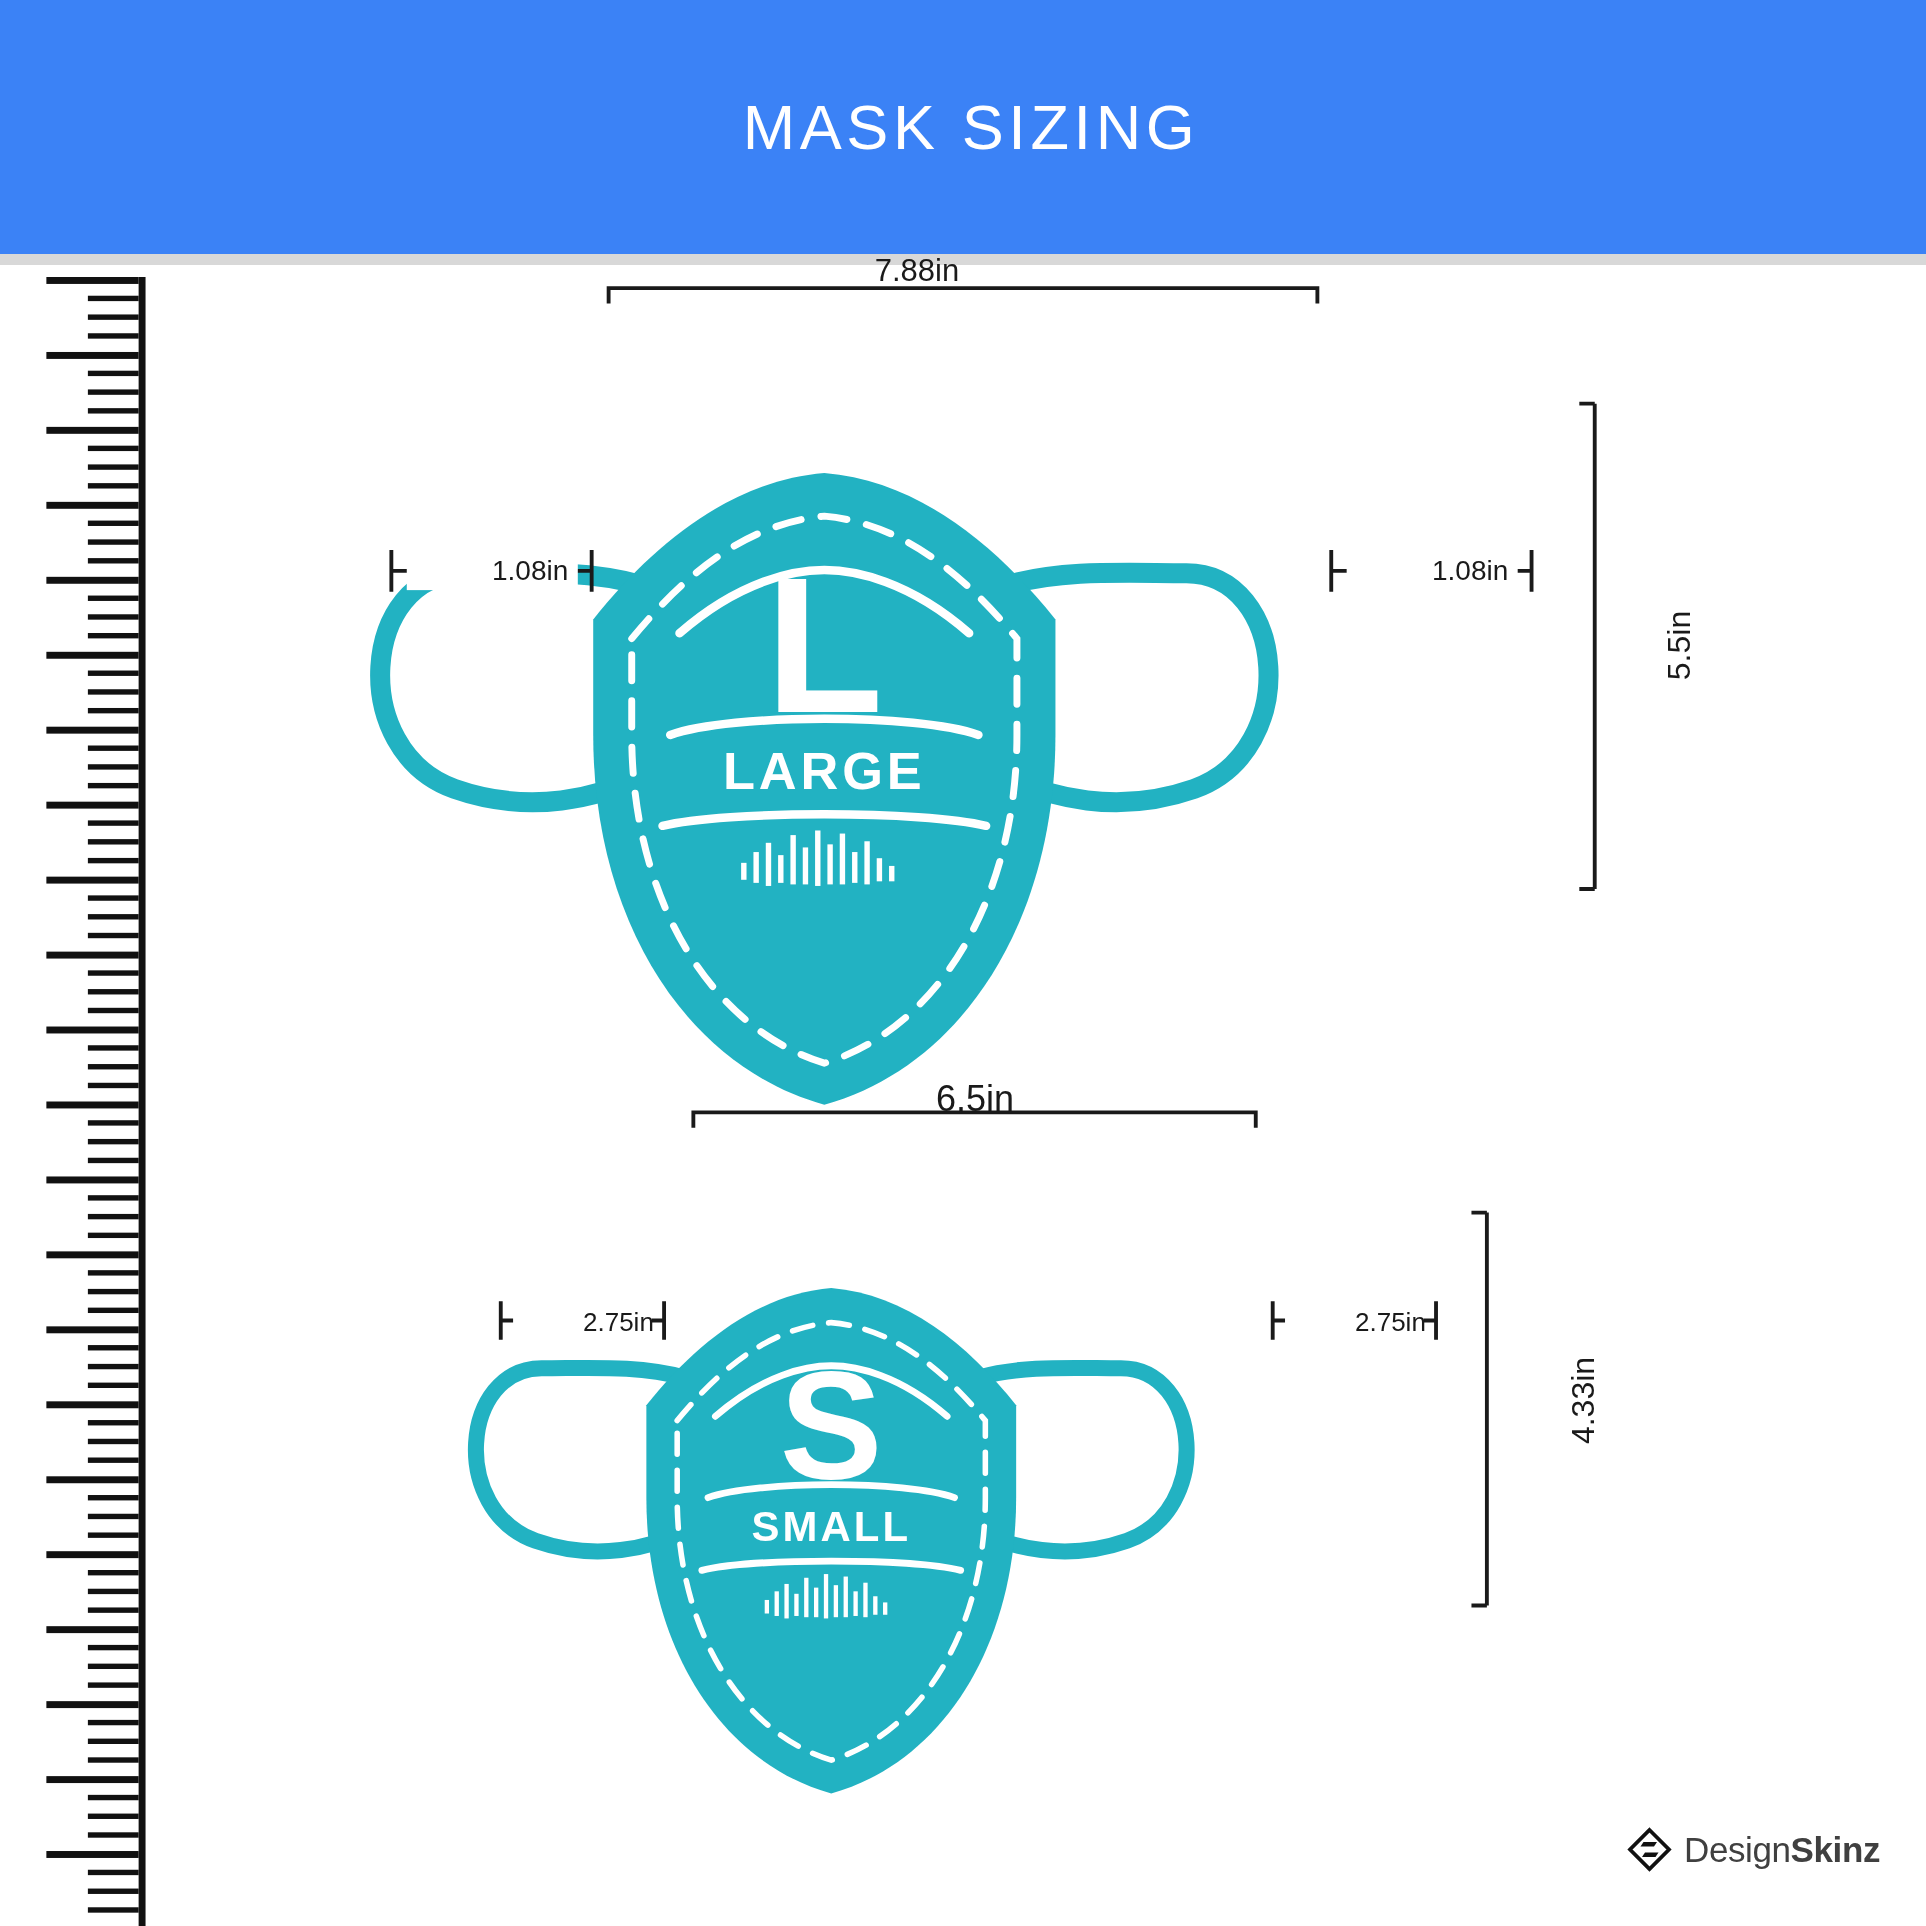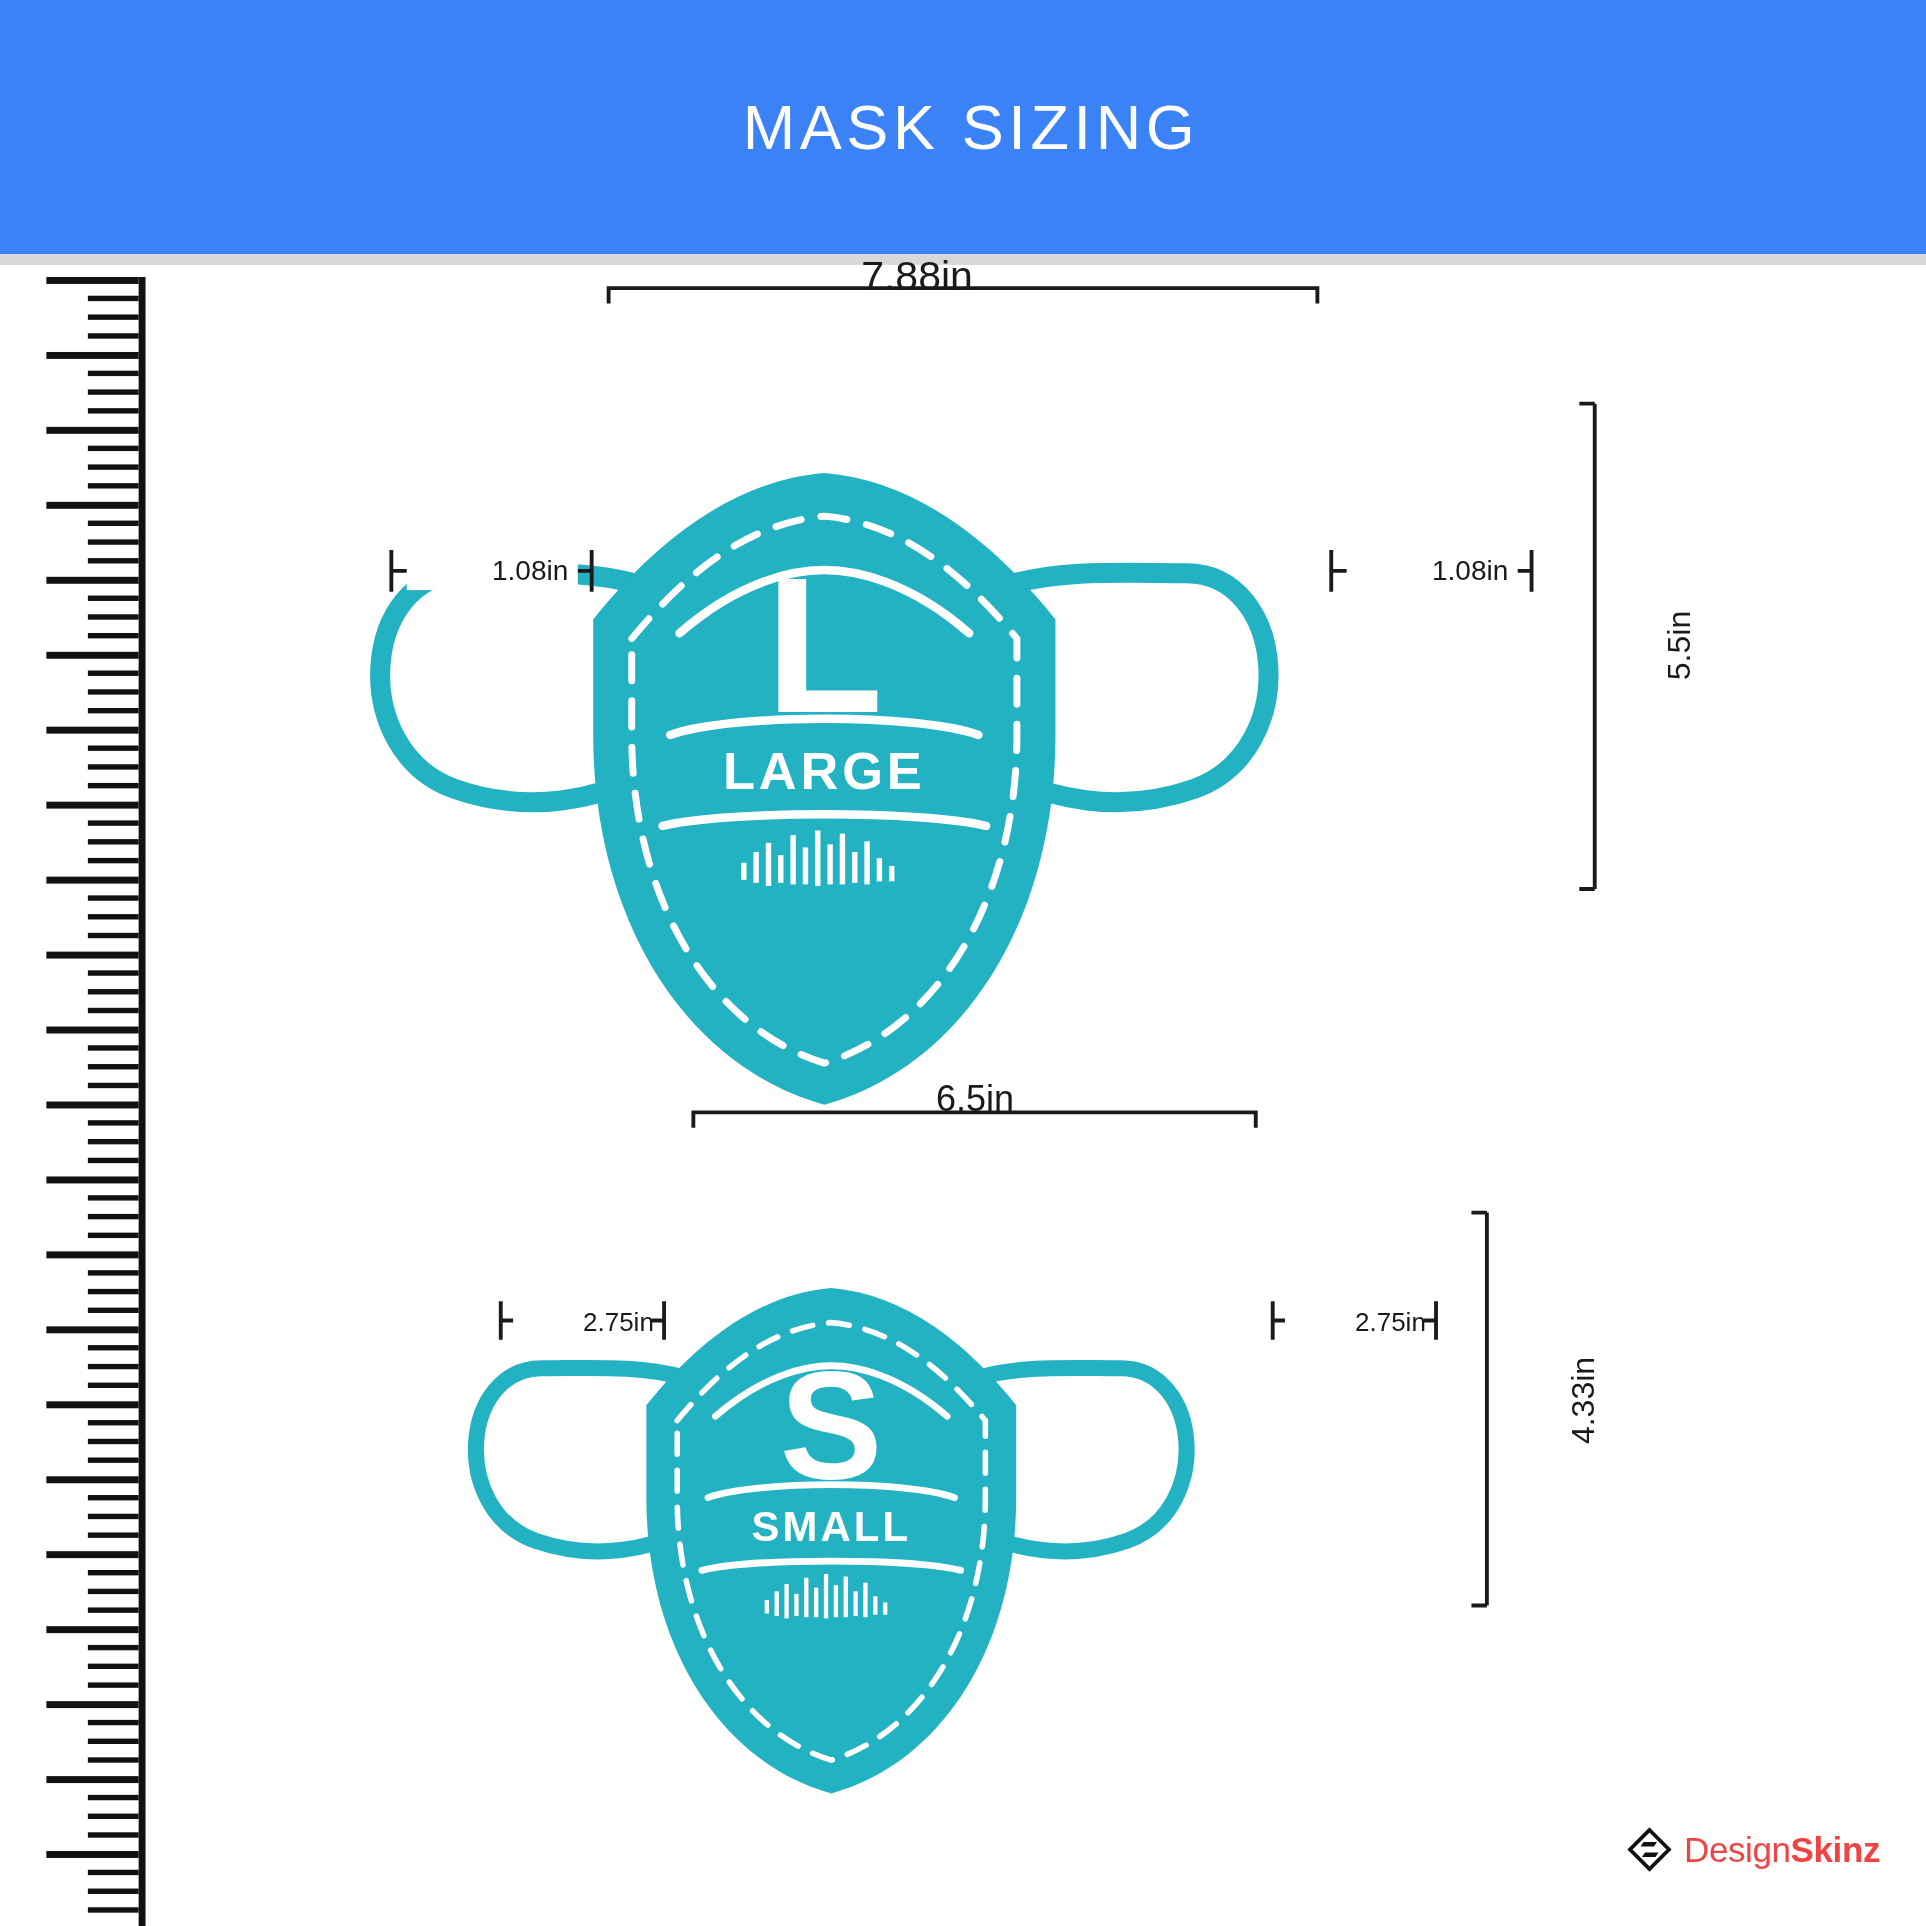--- a/index.html
+++ b/index.html
@@ -82,21 +82,21 @@
   .brand {
     position: absolute;
     right: 46px;
     bottom: 54px;
     display: flex;
     align-items: center;
     gap: 12.3px;
   }
   .brand-name {
     font-size: 35px;
-    color: #ef4444;
+    color: #404040;
     letter-spacing: -0.4px;
   }
   .brand-name b { font-weight: 800; }
   .brand-mark { width: 45px; height: 45px; display: block; }
 </style>
 </head>
 <body>
 
 <div class="header">
   <div class="header-line1">MASK SIZING</div>
@@ -289,21 +289,21 @@
       <path d="M 650 1345 L 650 1395 M 650 1370 L 862 1370 M 862 1345 L 862 1395" fill="none" stroke="#1a1a1a" stroke-width="5"></path>
       <rect x="666" y="1347" width="180" height="46" fill="#ffffff"></rect>
     </g>
     <g>
       <path d="M 1652 1345 L 1652 1395 M 1652 1370 L 1864 1370 M 1864 1345 L 1864 1395" fill="none" stroke="#1a1a1a" stroke-width="5"></path>
       <rect x="1668" y="1347" width="180" height="46" fill="#ffffff"></rect>
     </g>
   </svg>
 
   
-  <div class="label-text" style="left:917px; top:-11.6px; transform:translateX(-50%); font-size:41px;">7.88in</div>
+  <div class="label-text" style="left:917px; top:-11.6px; transform:translateX(-50%); font-size:31px;">7.88in</div>
 
   <div class="label-text label-rot" style="left:1645px; top:362px; font-size:32px;">5.5in</div>
 
   <div class="label-text" style="left:492px; top:290px; font-size:28px;">1.08in</div>
 
   <div class="label-text" style="left:1432px; top:290px; font-size:28px;">1.08in</div>
 
   <div class="label-text" style="left:975px; top:813px; transform:translateX(-50%); font-size:36px;">6.5in</div>
 
   <div class="label-text label-rot" style="left:1540px; top:1117px; font-size:32px;">4.33in</div>

